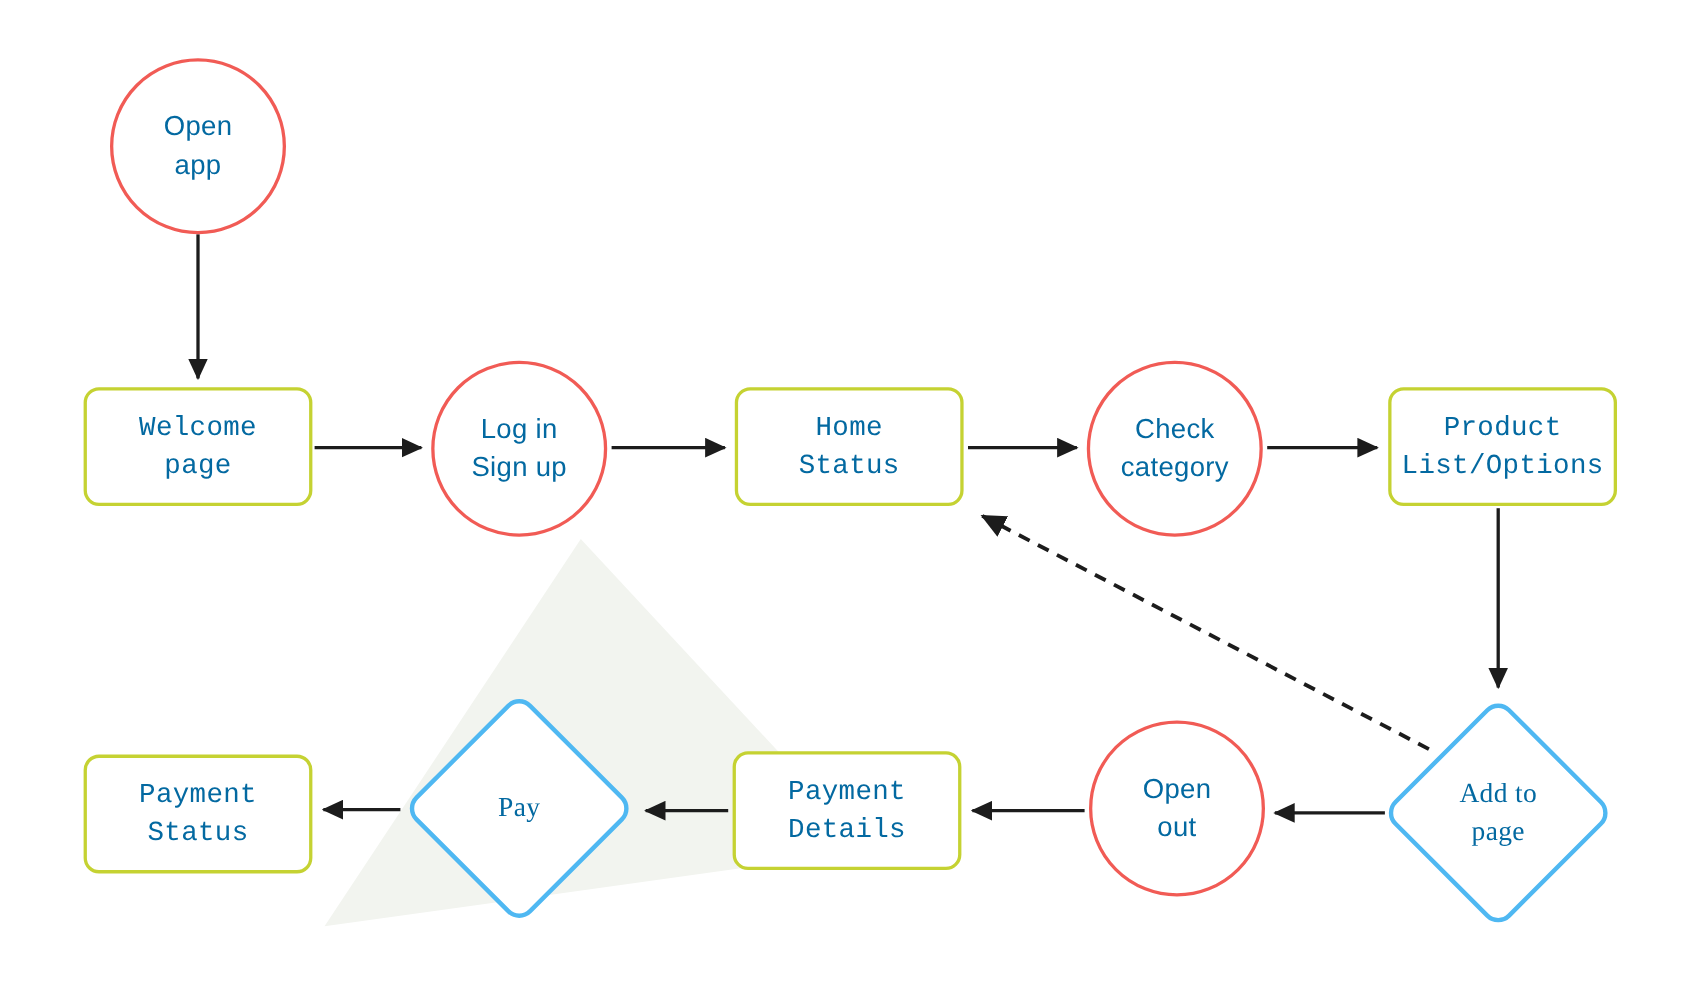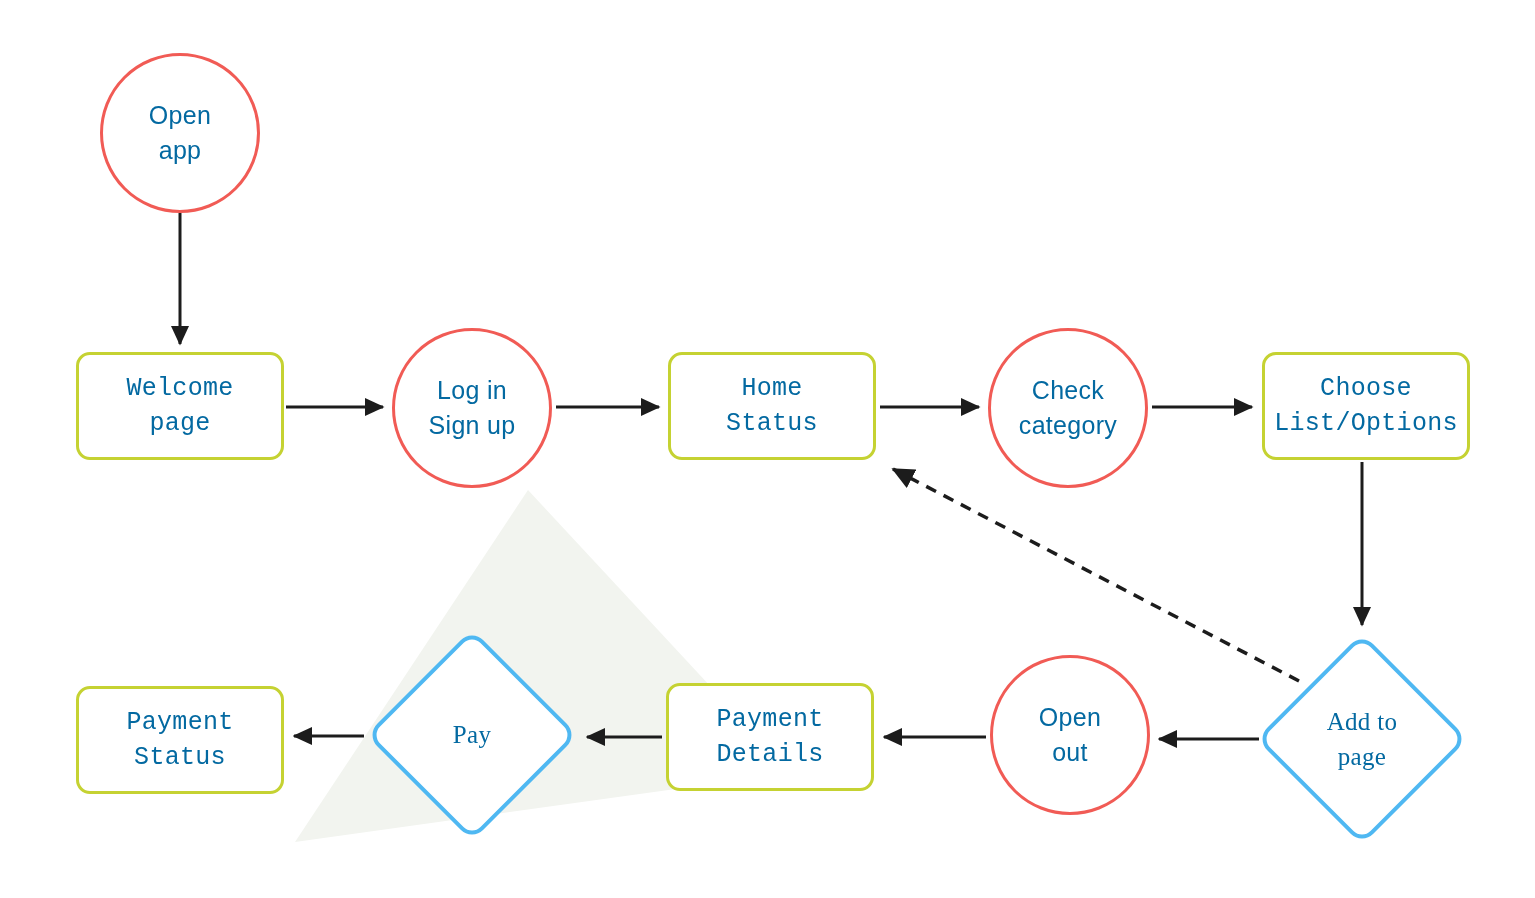--- a/index.html
+++ b/index.html
@@ -106,21 +106,21 @@
     <span class="node-label">Home
 Status</span>
   </div>
 
   <div class="node shape-circle" style="left:988px; top:328px;">
     <span class="node-label">Check
 category</span>
   </div>
 
   <div class="node shape-rect" style="left:1262px; top:352px;">
-    <span class="node-label">Choose
+    <span class="node-label">Product
 List/Options</span>
   </div>
 
   <div class="node shape-diamond" style="left:1287px; top:664px;">
     <div class="diamond-border"></div>
     <span class="node-label">Add to
 page</span>
   </div>
 
   <div class="node shape-circle" style="left:990px; top:655px;">

